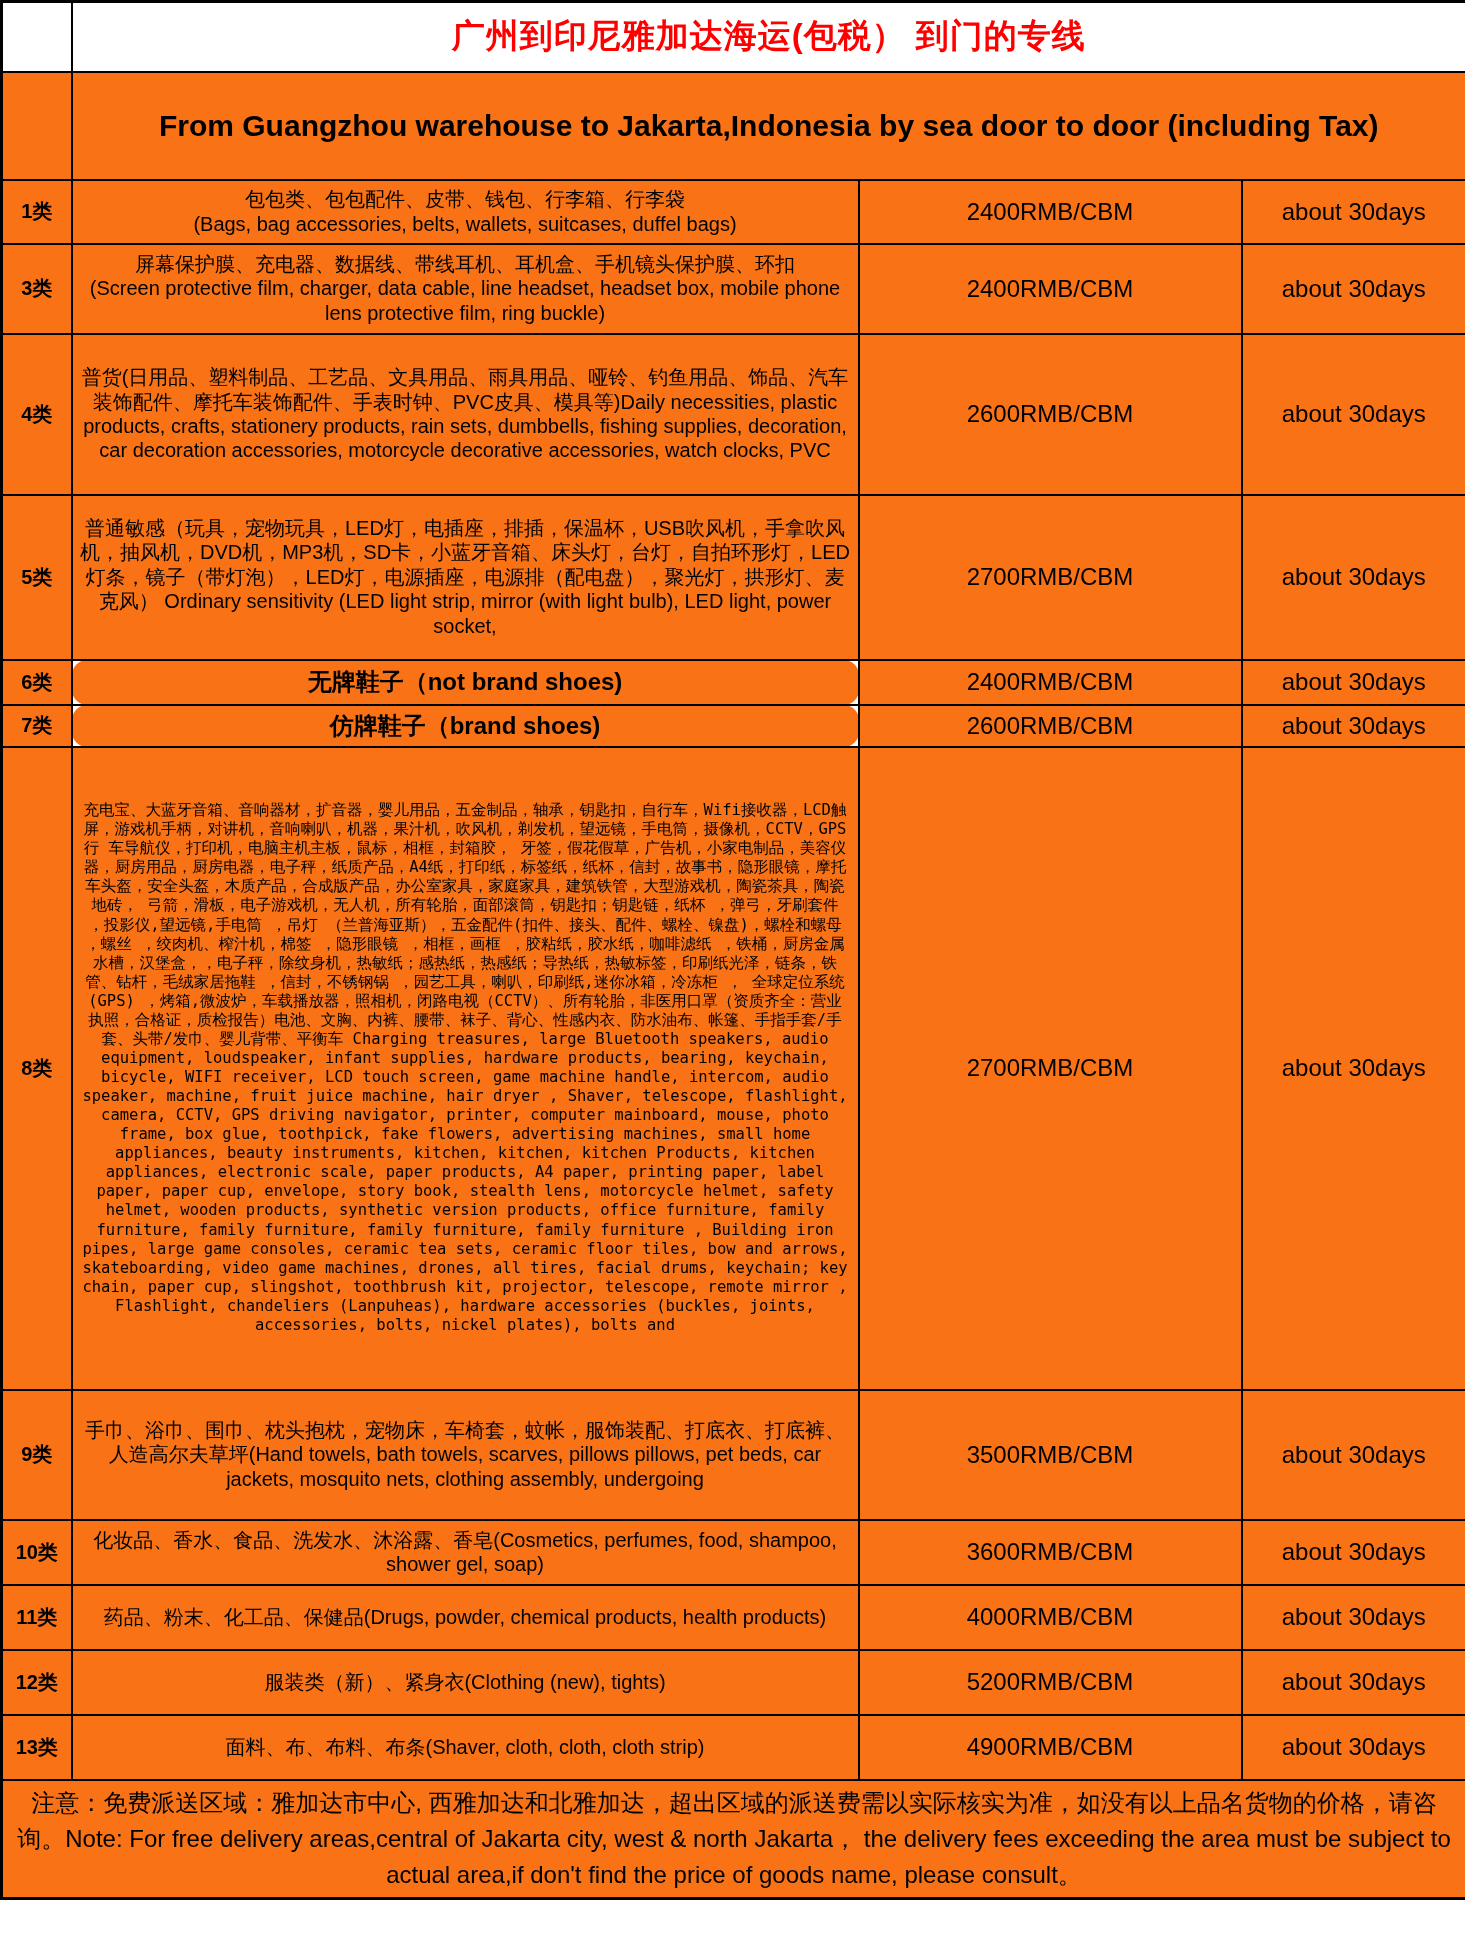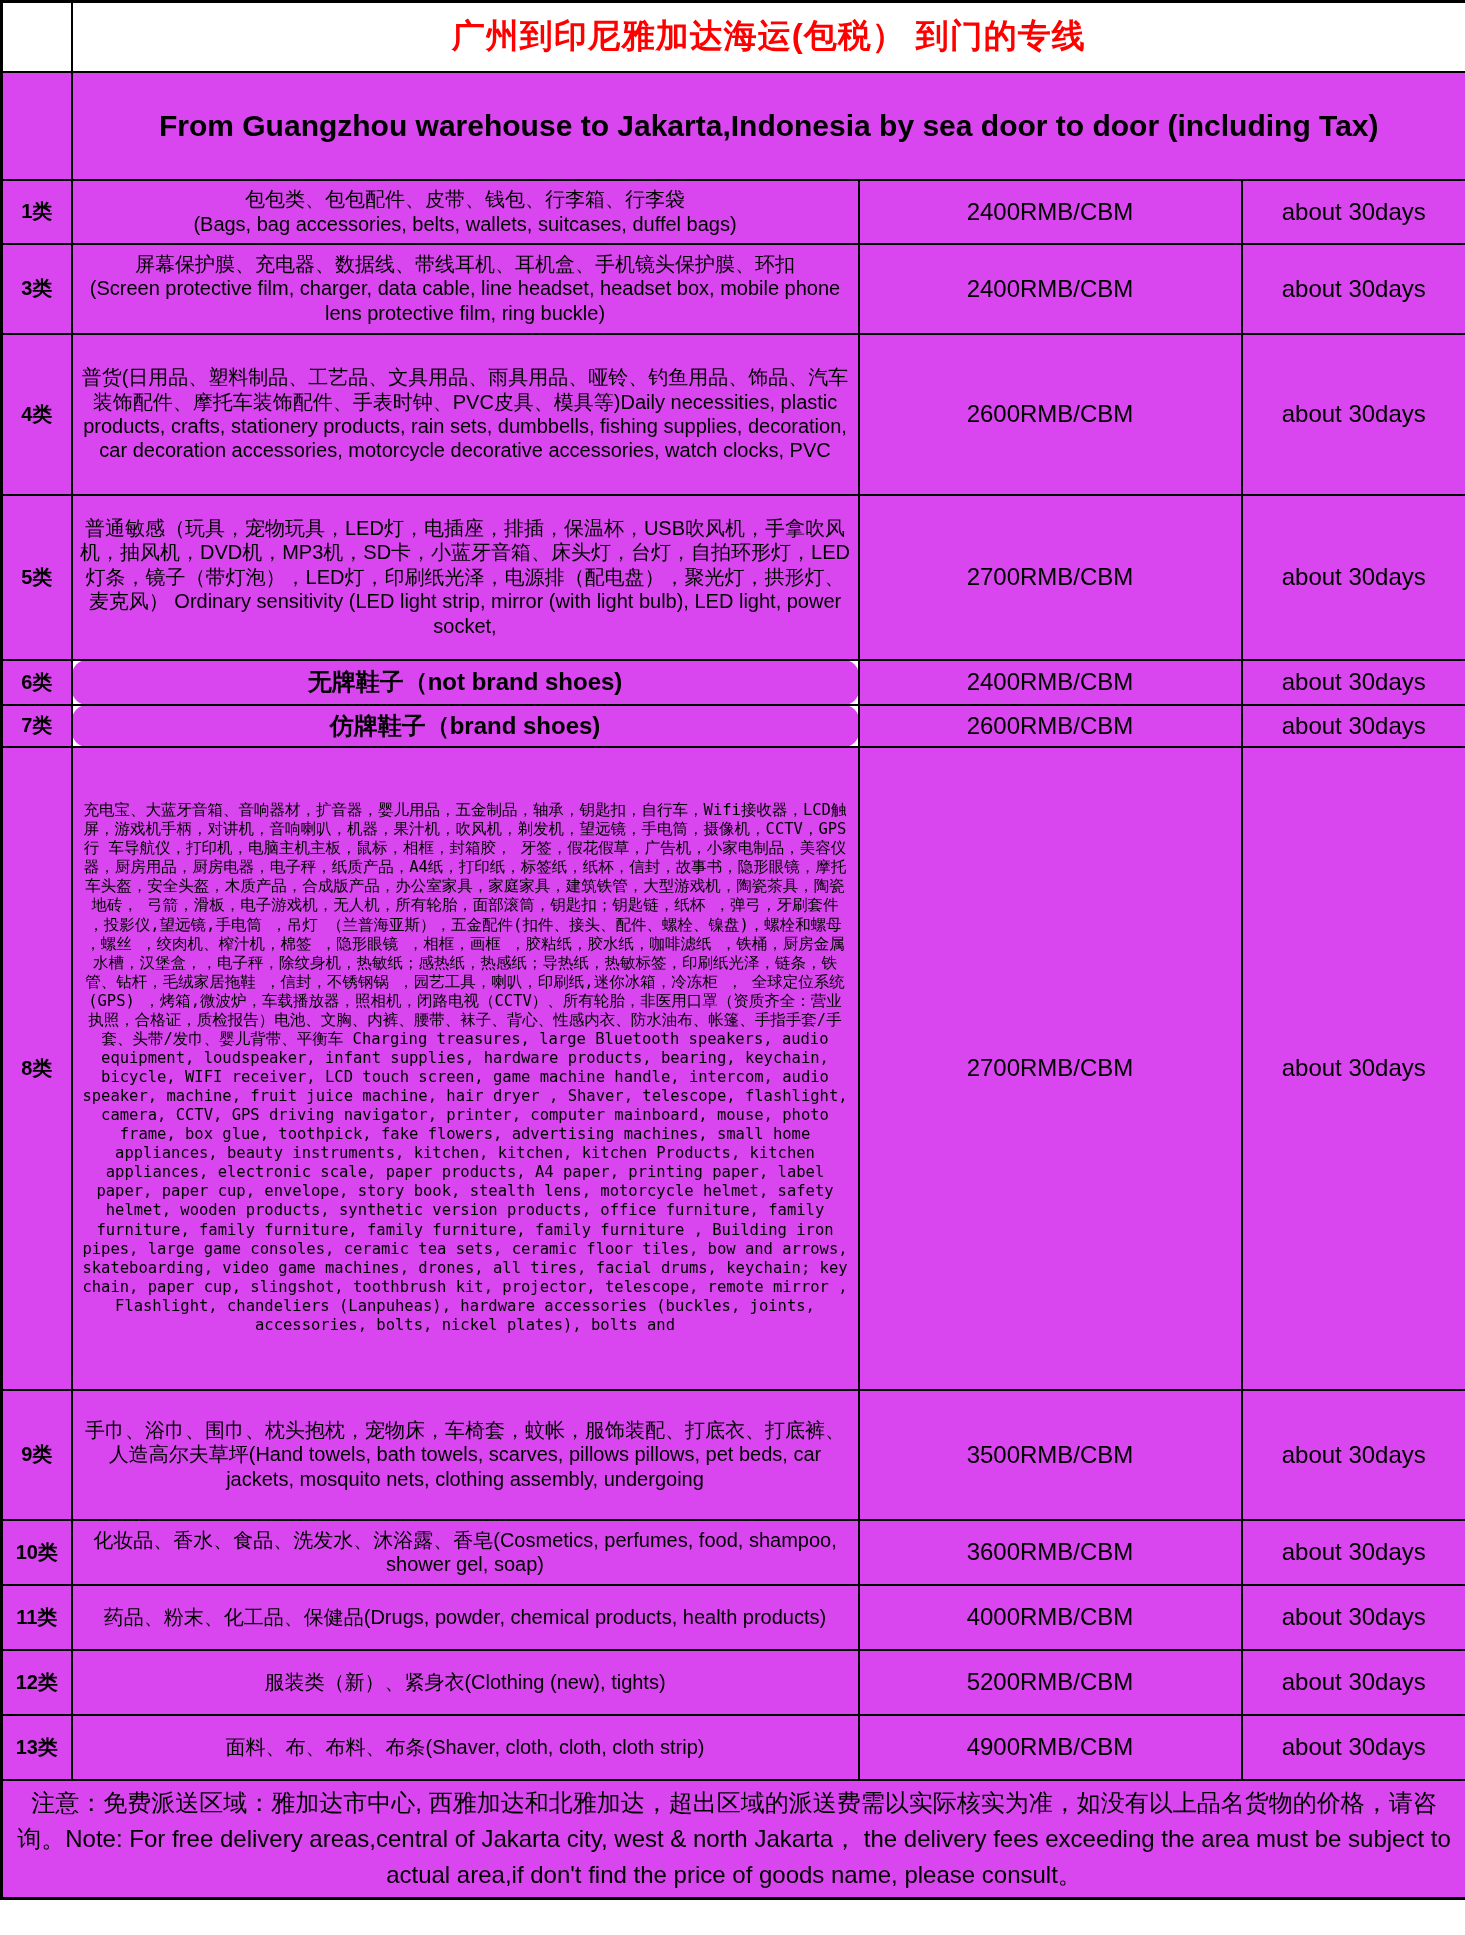--- a/index.html
+++ b/index.html
@@ -10,21 +10,21 @@
     color:#000;
   }
   table.rate-table {
     width:1465px;
     border-collapse:collapse;
     table-layout:fixed;
     border:3px solid #000;
   }
   td {
     border:2px solid #000;
-    background:#d946ef;
+    background:#f97316;
     text-align:center;
     vertical-align:middle;
     overflow:hidden;
     padding:1px 4px;
   }
   td.corner-cell, td.title-cell { background:#ffffff; }
   td.title-cell {
     color:#FF0000;
     font-weight:bold;
     font-size:33px;
@@ -98,21 +98,21 @@
 
   <tr style="height:161px">
     <td class="cat-cell">4类</td>
     <td class="desc-cell">普货(日用品、塑料制品、工艺品、文具用品、雨具用品、哑铃、钓鱼用品、饰品、汽车装饰配件、摩托车装饰配件、手表时钟、PVC皮具、模具等)Daily necessities, plastic products, crafts, stationery products, rain sets, dumbbells, fishing supplies, decoration, car decoration accessories, motorcycle decorative accessories, watch clocks, PVC</td>
     <td class="price-cell">2600RMB/CBM</td>
     <td class="time-cell">about 30days</td>
   </tr>
 
   <tr style="height:165px">
     <td class="cat-cell">5类</td>
-    <td class="desc-cell">普通敏感（玩具，宠物玩具，LED灯，电插座，排插，保温杯，USB吹风机，手拿吹风机，抽风机，DVD机，MP3机，SD卡，小蓝牙音箱、床头灯，台灯，自拍环形灯，LED灯条，镜子（带灯泡），LED灯，印刷纸光泽，电源排（配电盘），聚光灯，拱形灯、麦克风）  Ordinary sensitivity (LED light strip, mirror (with light bulb), LED light, power socket,</td>
+    <td class="desc-cell">普通敏感（玩具，宠物玩具，LED灯，电插座，排插，保温杯，USB吹风机，手拿吹风机，抽风机，DVD机，MP3机，SD卡，小蓝牙音箱、床头灯，台灯，自拍环形灯，LED灯条，镜子（带灯泡），LED灯，电源插座，电源排（配电盘），聚光灯，拱形灯、麦克风）  Ordinary sensitivity (LED light strip, mirror (with light bulb), LED light, power socket,</td>
     <td class="price-cell">2700RMB/CBM</td>
     <td class="time-cell">about 30days</td>
   </tr>
 
   <tr style="height:45px" class="bold-row">
     <td class="cat-cell">6类</td>
     <td class="desc-cell">无牌鞋子（not brand shoes)</td>
     <td class="price-cell">2400RMB/CBM</td>
     <td class="time-cell">about 30days</td>
   </tr>

